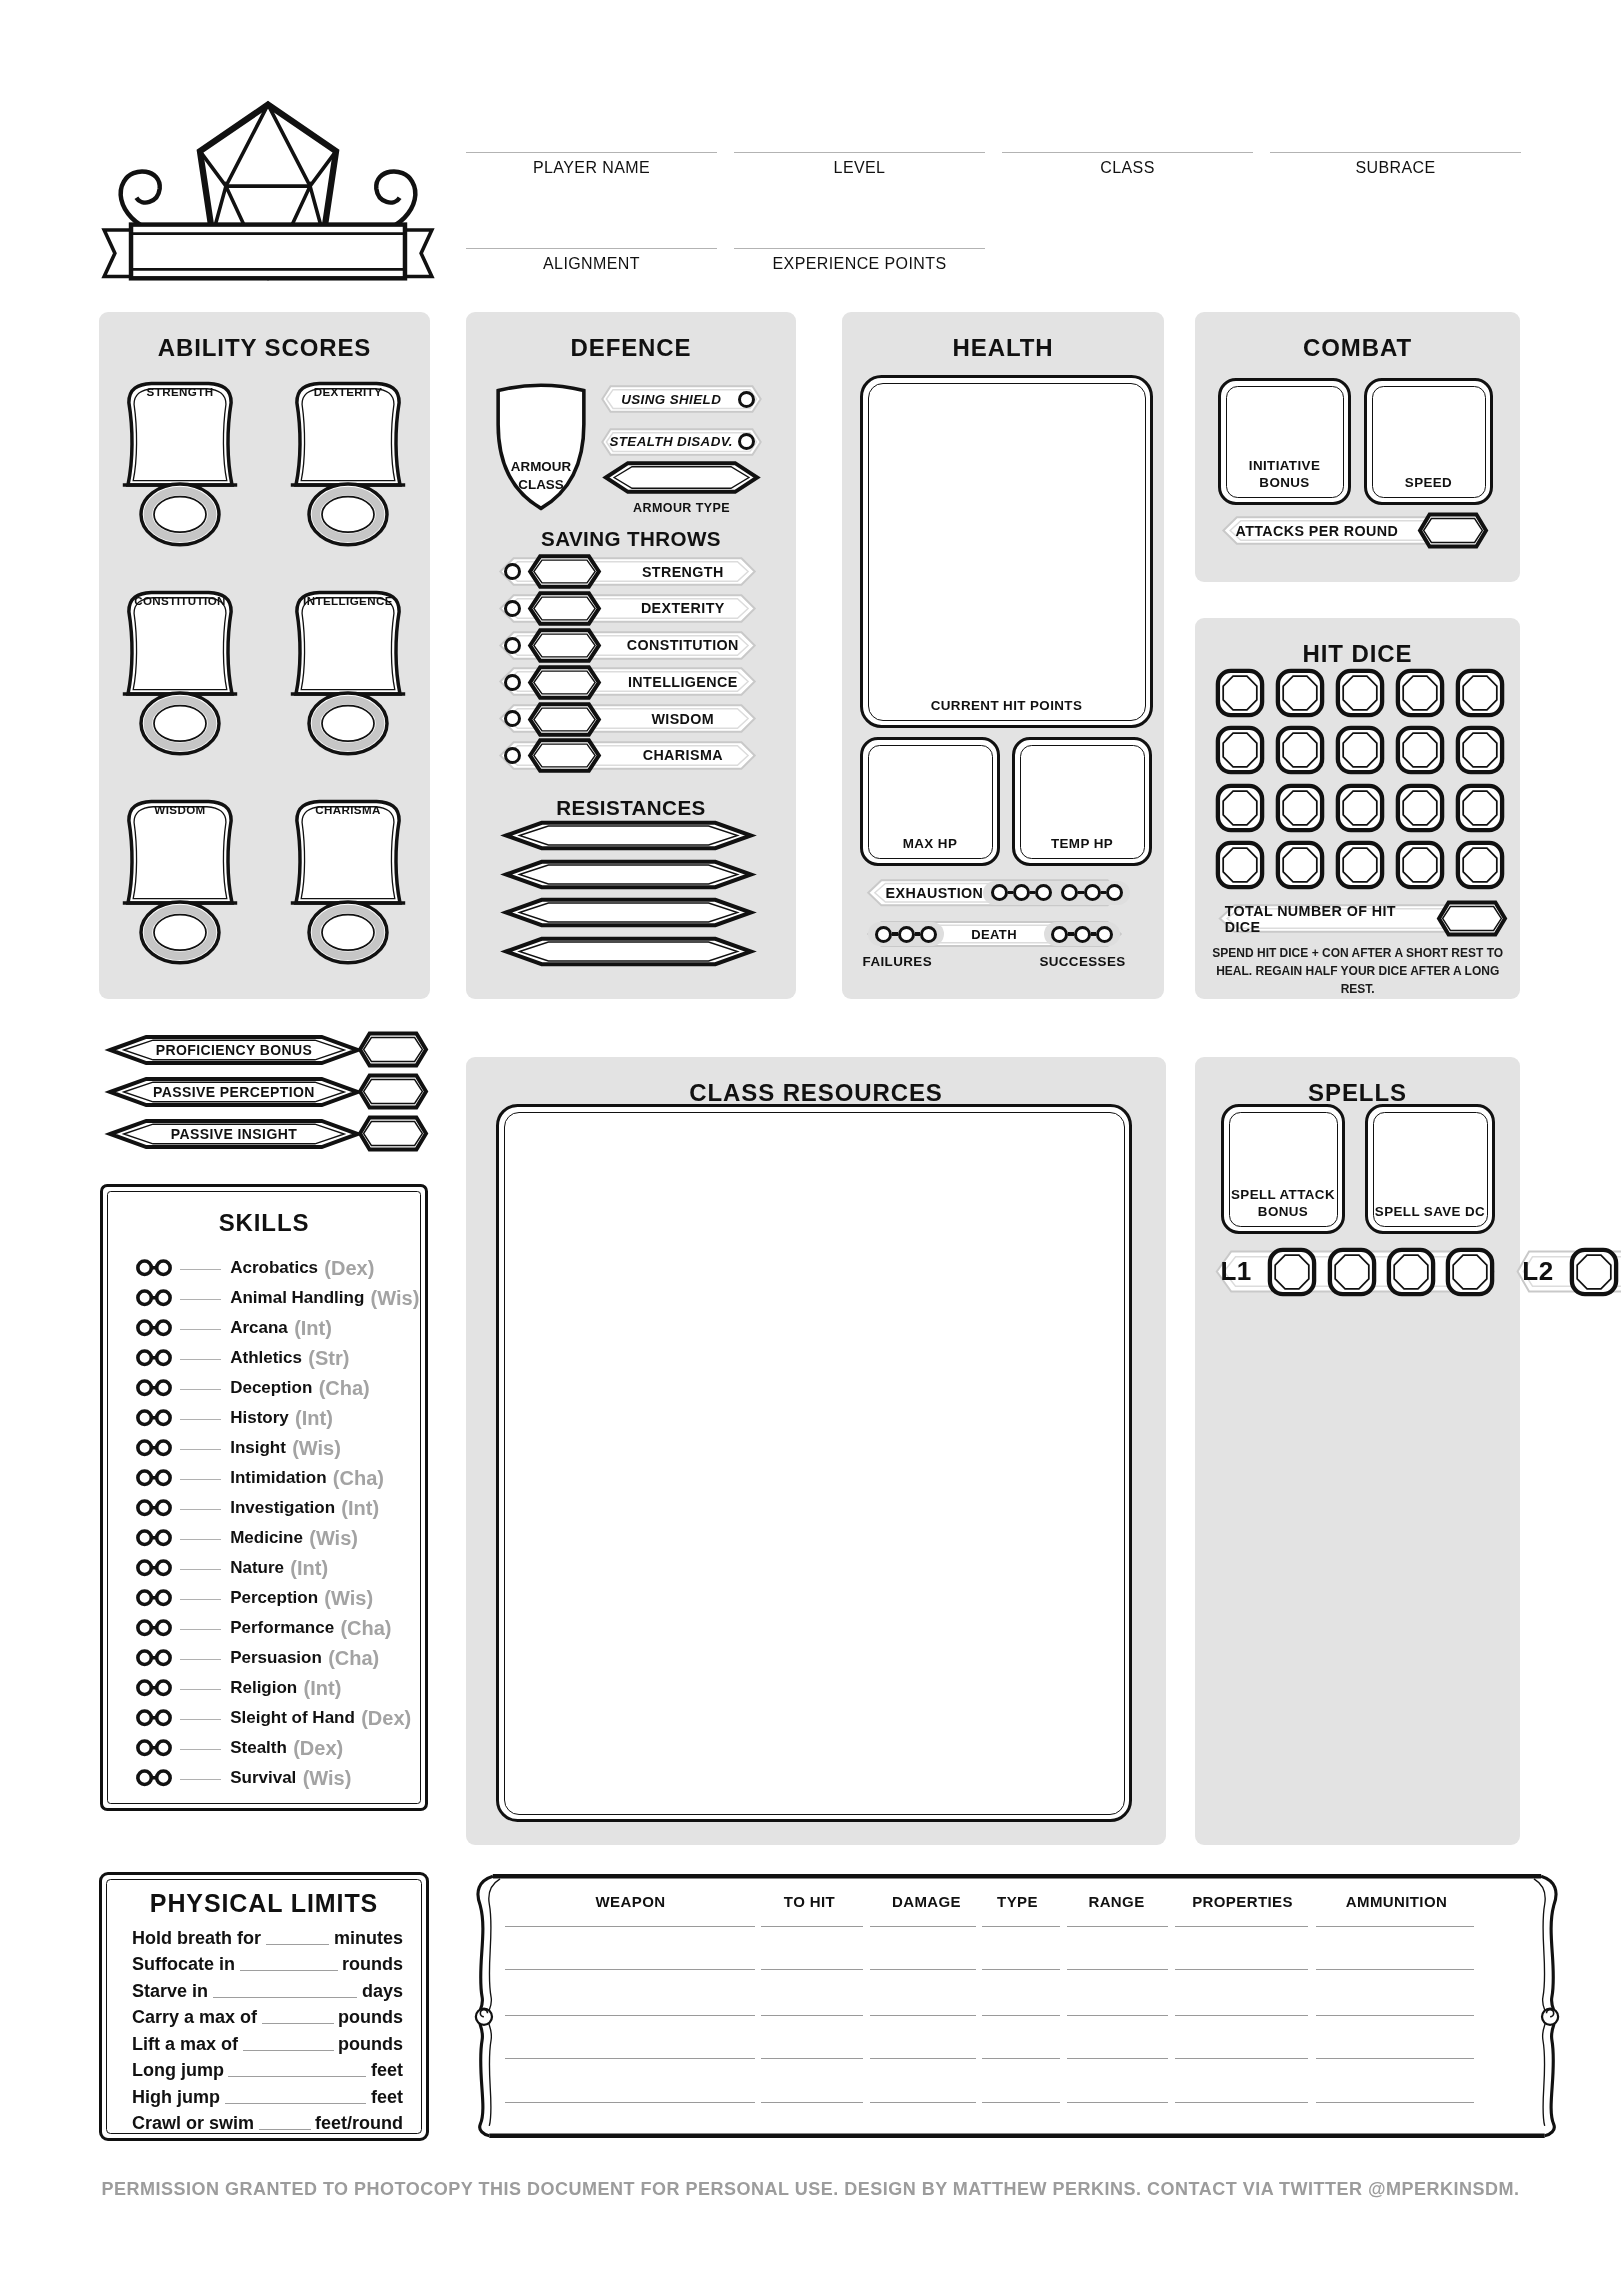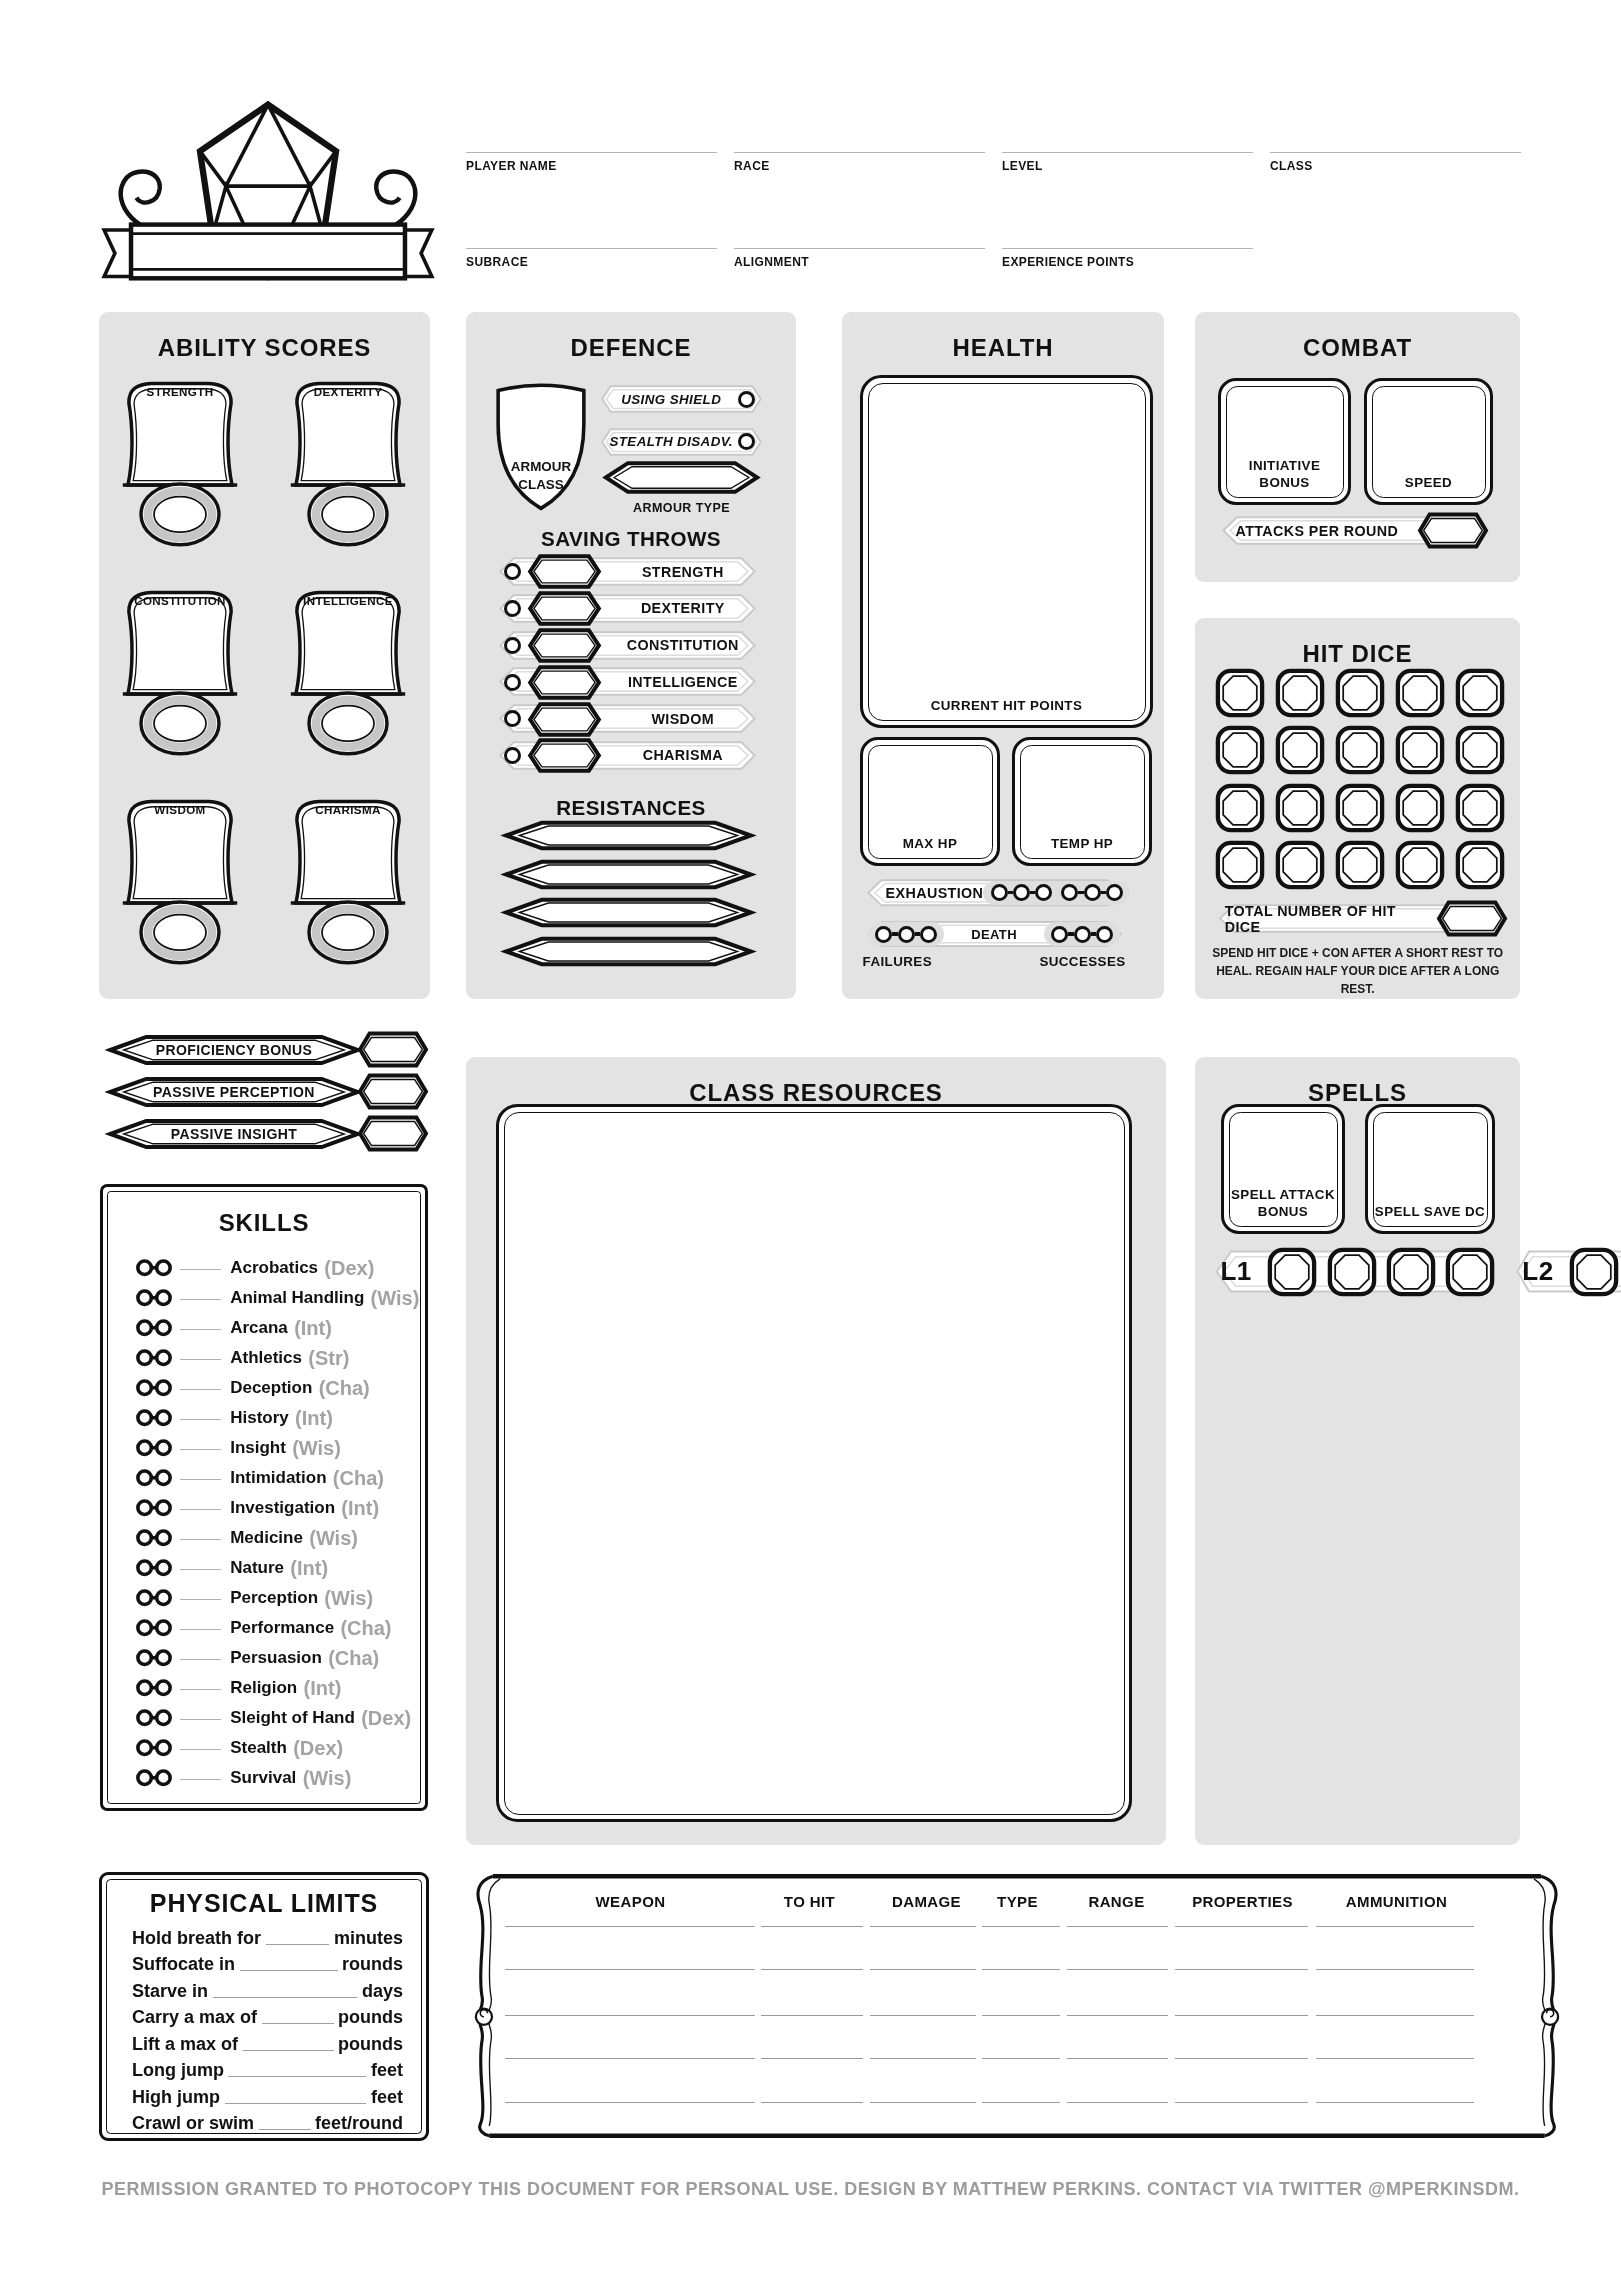--- a/index.html
+++ b/index.html
@@ -29,21 +29,21 @@
   .trio-inner{display:flex;align-items:center;}
   .row-inner{position:relative;display:flex;align-items:center;height:100%;}
   .die{width:52px;height:52px;flex:none;}
 
   
   #logo{position:absolute;left:97px;top:99px;width:342px;height:210px;}
   #header-fields{position:absolute;left:466px;top:152px;width:1054px;display:grid;
                  grid-template-columns:repeat(4,251px);column-gap:17px;grid-template-rows:96px auto;}
   .hf{display:flex;flex-direction:column;}
   .fline{border-top:1.8px solid #b3b3b3;width:100%;height:0;}
-  .flabel{margin-top:6.3px;text-align:left;font-weight:700;font-size:12px;letter-spacing:0.4px;}
+  .flabel{margin-top:6.3px;text-align:center;font-weight:400;font-size:16px;letter-spacing:0.4px;}
 
   
   #p-ability{left:99px;top:312px;width:331px;height:687px;}
   #p-defence{left:466px;top:312px;width:330px;height:687px;}
   #p-health{left:842px;top:312px;width:322px;height:687px;}
   #p-combat{left:1195px;top:312px;width:325px;height:270px;}
   #p-hitdice{left:1195px;top:618px;width:325px;height:381px;}
   #p-class{left:466px;top:1057px;width:700px;height:788px;}
   #p-spells{left:1195px;top:1057px;width:325px;height:788px;}
 
@@ -190,24 +190,20 @@
     <line x1="38" y1="190" x2="344" y2="190" stroke="#111" stroke-width="3"></line>
   </svg>
 
   <div id="header-fields">
 
       <div class="hf">
         <div class="fline"></div>
         <div class="flabel">PLAYER NAME</div>
       </div>
 
-      <div class="hf">
-        <div class="fline"></div>
-        <div class="flabel">RACE</div>
-      </div>
 
 
       <div class="hf">
         <div class="fline"></div>
         <div class="flabel">LEVEL</div>
       </div>
 
       <div class="hf">
         <div class="fline"></div>
         <div class="flabel">CLASS</div>

